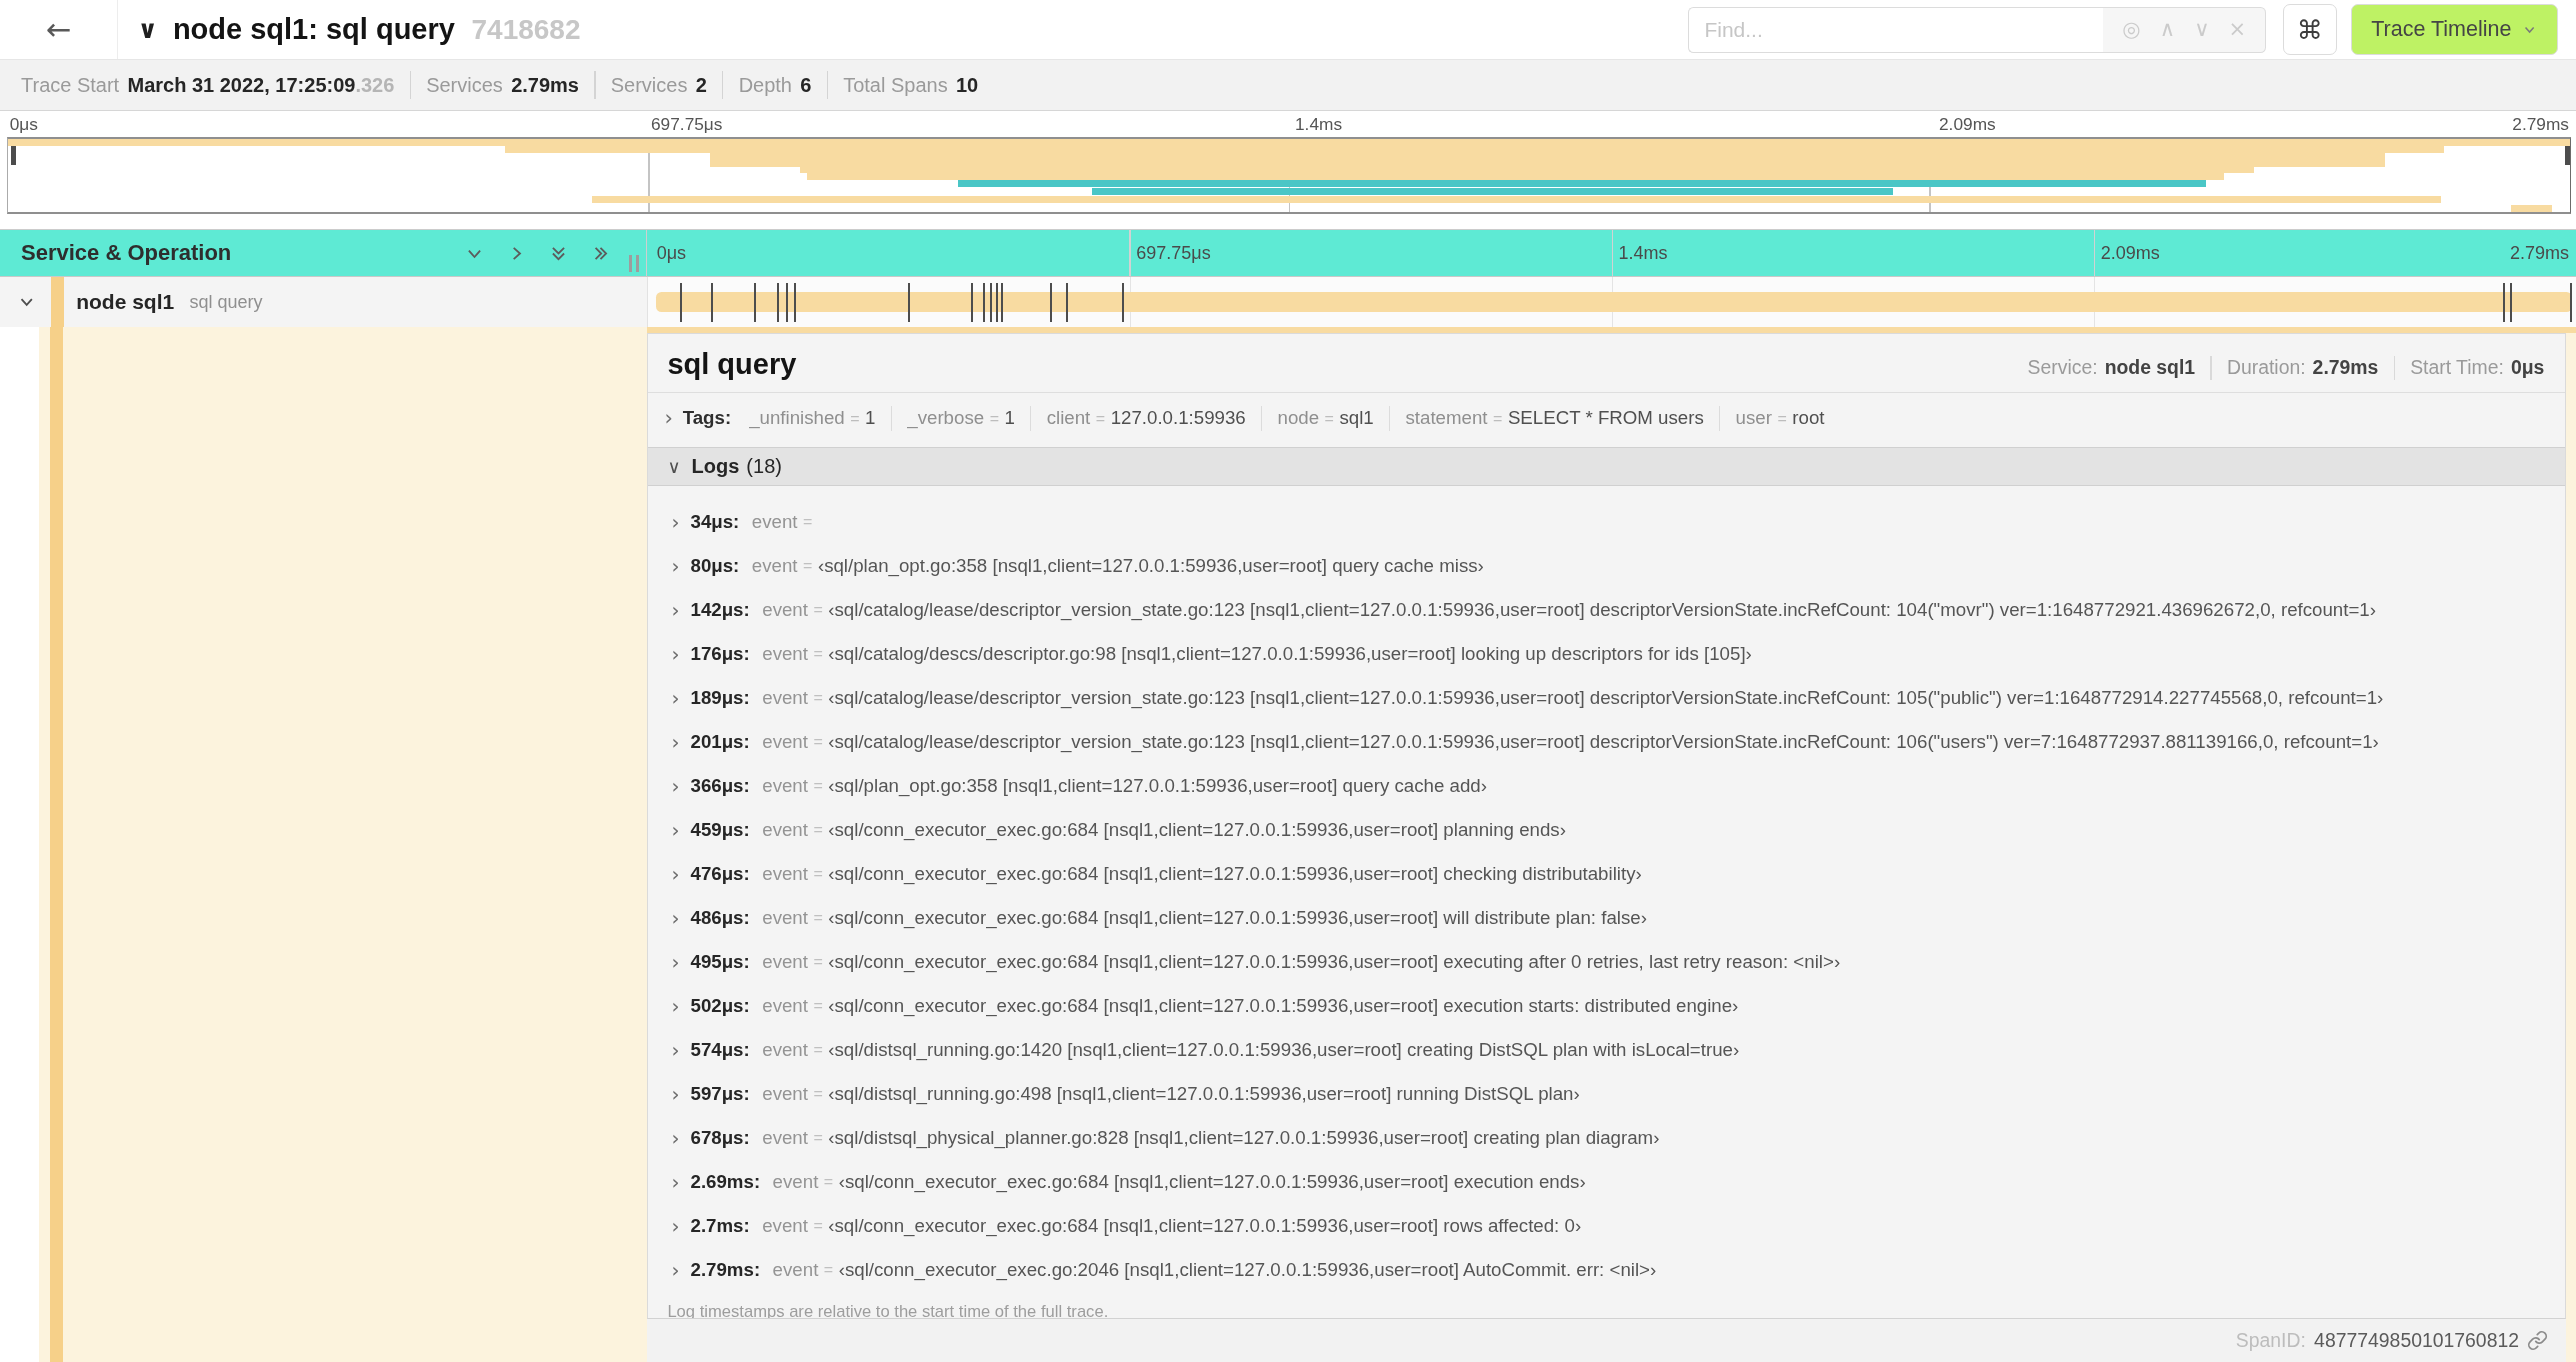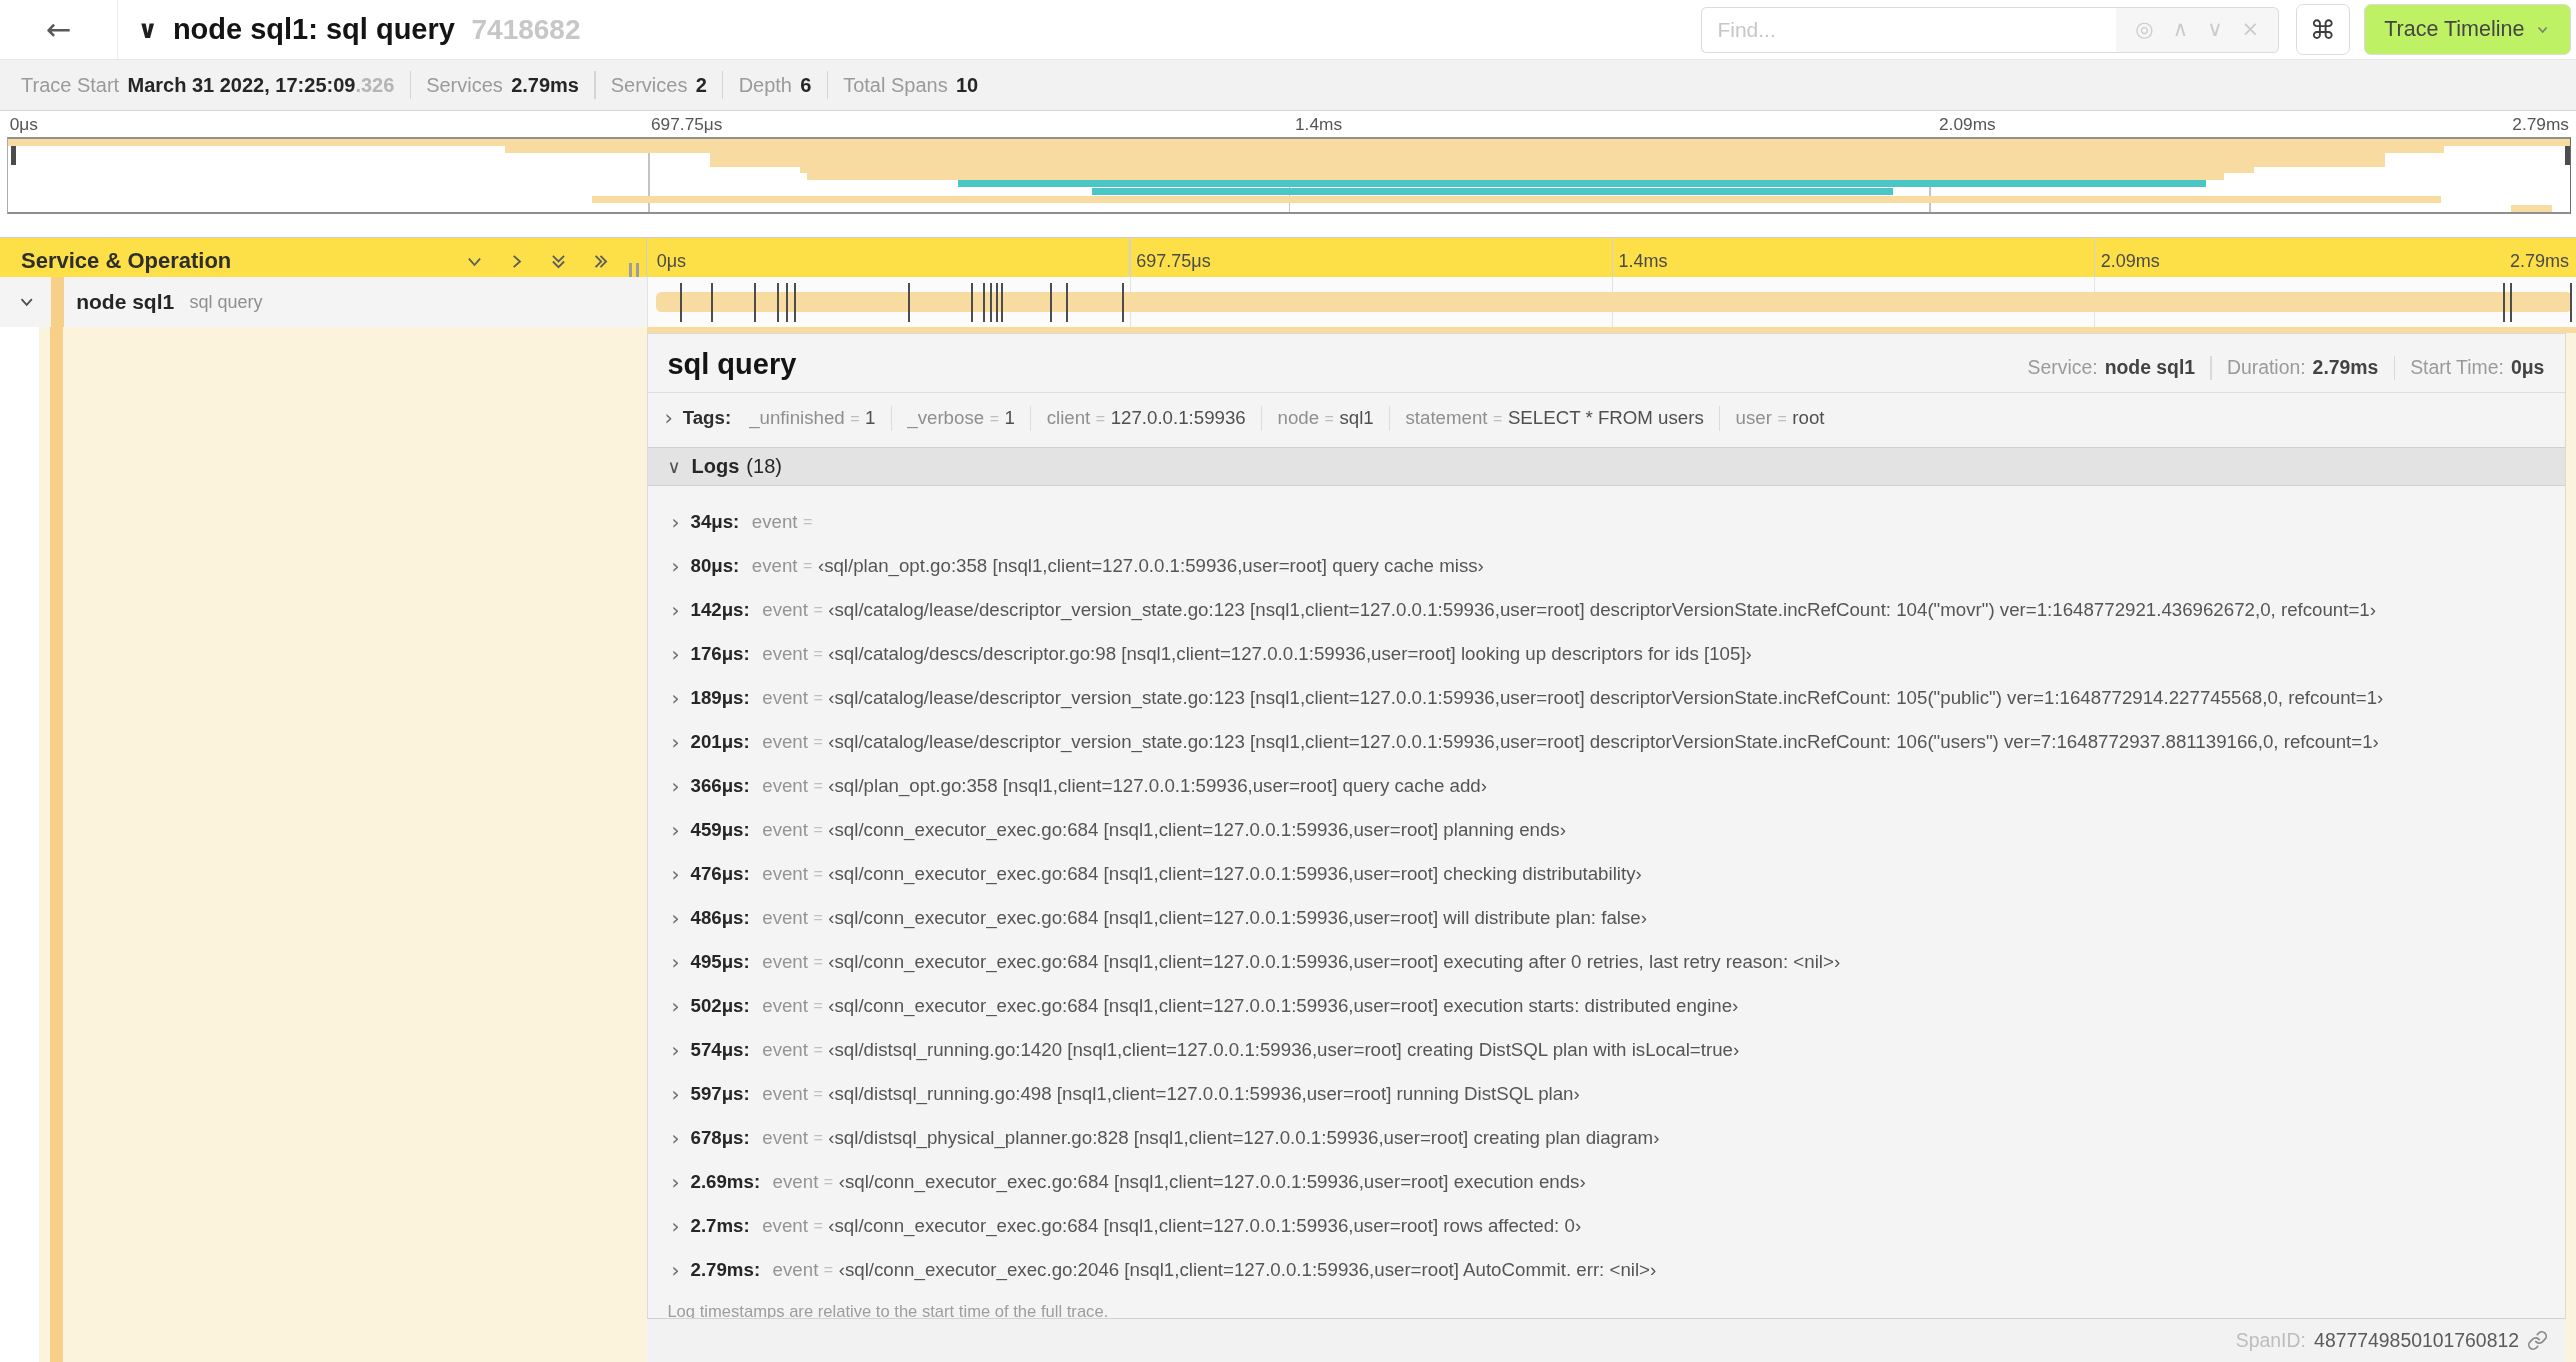--- a/index.html
+++ b/index.html
@@ -6,21 +6,21 @@
   html,body { width:2576px; height:1363px; background:#fff; font-family:"Liberation Sans",sans-serif; color:#262626; overflow:hidden; }
   .abs { position:absolute; }
 
   
   .topbar { position:absolute; top:0; left:0; right:0; height:60px; background:#fff; border-bottom:1.4px solid #e6e6e6; display:flex; align-items:center; }
   .back-btn { width:118px; height:100%; display:flex; align-items:center; justify-content:center; border-right:1.4px solid #ededed; cursor:pointer; }
   .back-arrow { font-family:"DejaVu Sans",sans-serif; font-size:30.5px; color:#595959; }
   .title-collapse { font-family:"DejaVu Sans",sans-serif; font-size:25px; font-weight:bold; color:#1f1f1f; margin:0 0 0 19.4px; }
   .trace-title { font-size:29px; font-weight:bold; color:#141414; margin-left:15.2px; white-space:nowrap; }
   .trace-id { font-size:28px; font-weight:bold; color:#c7c7c7; margin-left:16.6px; }
-  .topbar-right { margin-left:auto; display:flex; align-items:center; padding-right:5px; }
+  .topbar-right { margin-left:auto; display:flex; align-items:center; padding-right:18px; }
   .find-group { display:flex; align-items:stretch; height:46px; }
   .find-input { width:415px; height:46px; border:1.4px solid #dcdcdc; border-right:none; border-radius:5.5px 0 0 5.5px; padding:0 15.2px; font-size:21px; color:#444; outline:none; font-family:"Liberation Sans",sans-serif; }
   .find-input::placeholder { color:#c6c6c6; }
   .find-suffix { width:163px; background:#f6f6f6; border:1.4px solid #dcdcdc; border-left:none; border-radius:0 5.5px 5.5px 0; display:flex; align-items:center; justify-content:space-evenly; }
   .find-suffix span { font-family:"DejaVu Sans",sans-serif; font-size:21px; color:#cbcbcb; cursor:pointer; line-height:1; }
   .kbd-btn { width:54px; height:51px; margin-left:16.6px; border:1.4px solid #dcdcdc; border-radius:7px; background:#fff; display:flex; align-items:center; justify-content:center; font-family:"DejaVu Sans",sans-serif; font-size:26px; color:#3d3d3d; cursor:pointer; }
   .view-btn { height:51px; margin-left:14px; border:1.4px solid #dcdcdc; border-radius:7px; background:#bef264; display:flex; align-items:center; gap:11px; padding:0 19.4px; font-size:21.5px; color:#454545; cursor:pointer; white-space:nowrap; }
 
   
   .summary-bar { position:absolute; top:60px; left:0; right:0; height:51px; background:#f2f2f2; border-bottom:1.4px solid #d6d6d6; display:flex; align-items:center; padding-left:21px; }
@@ -33,21 +33,21 @@
   
   .minimap { position:absolute; top:111px; left:0; right:0; height:104px; background:#fff; }
   .mm-ruler { position:absolute; top:0; left:0; right:0; height:26px; }
   .mm-label { position:absolute; top:2.8px; font-size:17.3px; color:#555; white-space:nowrap; }
   .mm-canvas { position:absolute; top:26px; left:7px; right:5.5px; bottom:1.4px; background:#fff; border-top:2.1px solid #8f8f8f; border-bottom:2.1px solid #8f8f8f; border-left:1.4px solid #ababab; border-right:1.4px solid #6b6b6b; overflow:hidden; cursor:crosshair; }
   .mm-grid { position:absolute; top:0; bottom:0; width:1.4px; background:#c4c4c4; }
   .mm-span { position:absolute; height:9.4%; }
   .mm-handle { position:absolute; top:0; width:4.8px; height:26px; background:#4c4c4c; }
 
   
-  .grid-header { position:absolute; top:237px; left:0; right:0; height:48px; background:#fde047; border-top:1.4px solid #cccccc; border-bottom:1.4px solid #c9c9c9; }
+  .grid-header { position:absolute; top:229px; left:0; right:0; height:48px; background:#5eead4; border-top:1.4px solid #cccccc; border-bottom:1.4px solid #c9c9c9; }
   .gh-left { position:absolute; left:0; top:0; bottom:0; width:647px; display:flex; align-items:center; border-right:1.4px solid #cfcfcf; }
   .gh-title { font-size:22px; font-weight:bold; color:#2e2e2e; margin-left:21px; }
   .gh-icons { margin-left:auto; margin-right:35px; display:flex; align-items:center; gap:21px; }
   .gh-icons svg { display:block; cursor:pointer; color:#5c5c5c; }
   .drag-handle { position:absolute; left:629px; top:25px; display:flex; gap:4.2px; cursor:col-resize; }
   .drag-handle i { display:block; width:2.8px; height:16.6px; background:#9d9d9d; }
   .gh-ruler { position:absolute; left:647px; right:0; top:0; bottom:0; }
   .gh-label { position:absolute; top:50%; transform:translateY(-50%); font-size:18px; color:#4a4a4a; white-space:nowrap; }
   .v-grid { position:absolute; top:0; bottom:0; width:1.4px; background:#d2d2d2; }
 

